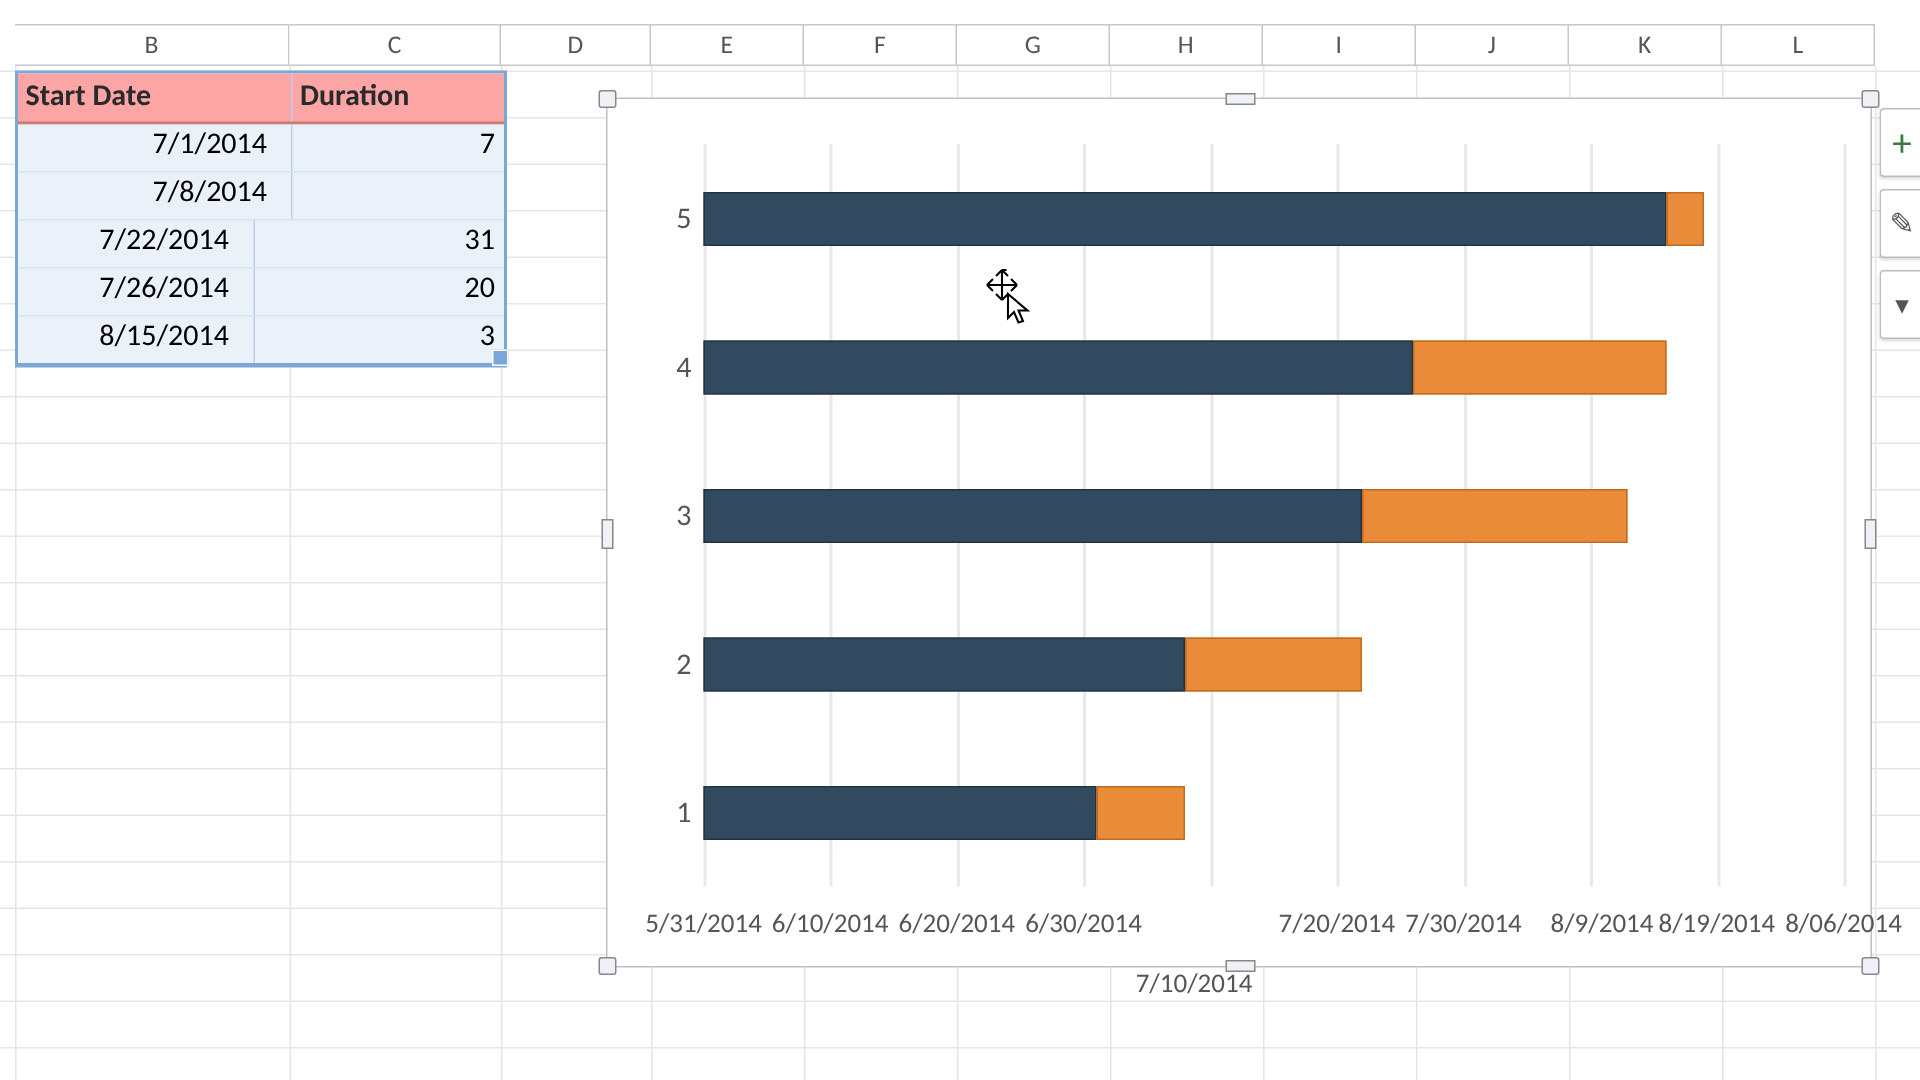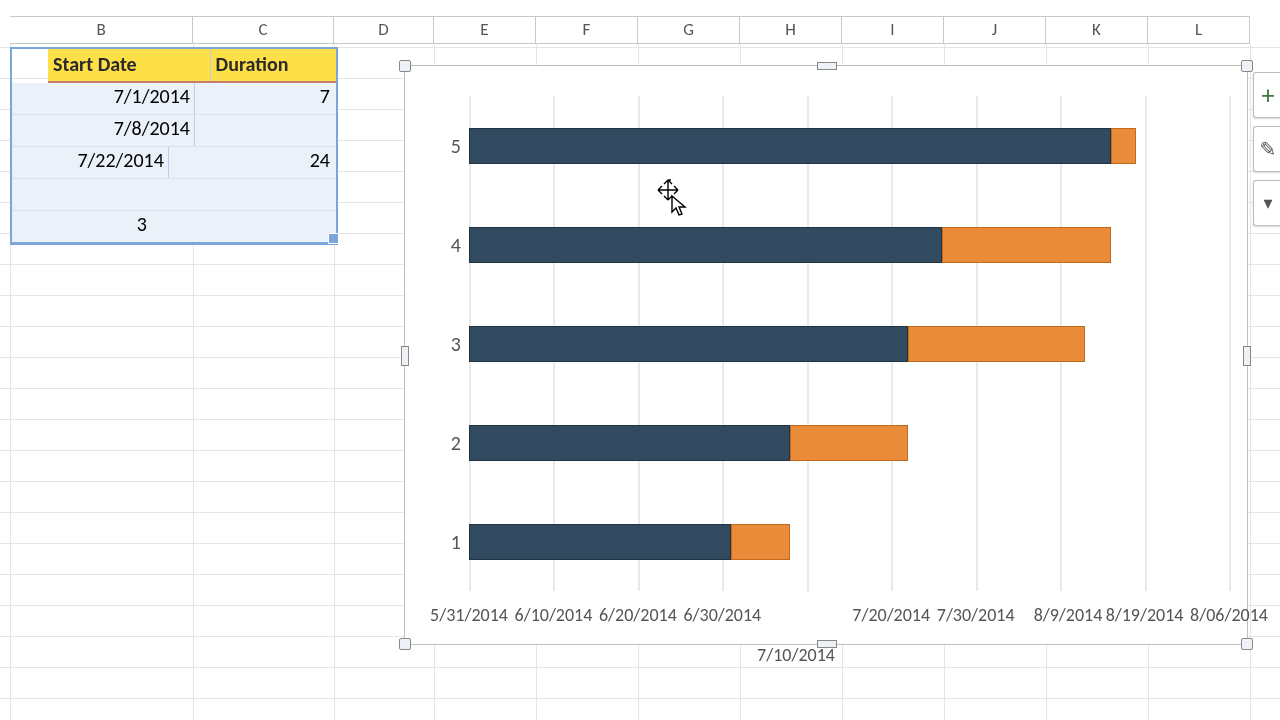--- a/index.html
+++ b/index.html
@@ -63,40 +63,39 @@
     left: 10px;
     top: 47px;
     width: 324px;
     border: 2px solid #7aa7d8;
     border-bottom-width: 3px;
     font-size: 20px;
   }
   .data-table .hdr {
     display: flex;
     height: 32px;
-    background: #fde047;
+    background: #fca5a5;
     border-bottom: 2px solid #c87c76;
-    margin-left: 36px;
   }
   .data-table .hdr div {
     box-sizing: border-box;
     padding: 3px 5px 0 5px;
     font-weight: bold;
     color: #2a2a2a;
   }
   .data-table .row {
     display: flex;
     height: 31px;
     background: #eaf1f9;
   }
   .data-table .cell-b {
     width: 183px;
     border-right: 1px solid #b9cfe7;
     text-align: right;
-    padding: 1px 4px 0 0;
+    padding: 1px 16px 0 0;
     box-sizing: border-box;
   }
   .data-table .cell-c {
     width: 141px;
     text-align: right;
     padding: 1px 6px 0 0;
     box-sizing: border-box;
   }
   .data-table .hdr .cell-b,
   .data-table .hdr .cell-c { text-align: left; padding-left:5px; }
@@ -276,25 +275,28 @@
     </div>
   <div class="row">
         <div class="cell-b">7/1/2014</div>
         <div class="cell-c">7</div>
       </div>
       <div class="row">
         <div class="cell-b">7/8/2014</div>
       </div>
       <div class="row">
         <div class="cell-b">7/22/2014</div>
-        <div class="cell-c">24</div>
+        <div class="cell-c">31</div>
       </div>
       <div class="row">
+        <div class="cell-b">7/26/2014</div>
+        <div class="cell-c">20</div>
       </div>
       <div class="row">
+        <div class="cell-b">8/15/2014</div>
         <div class="cell-c">3</div>
       </div>
     </div>
   <div class="sel-handle" style="left:328px; top:233px;"></div>
 
   <div class="chart-frame" id="chart">
     <div class="handle tlc"></div>
     <div class="handle trc"></div>
     <div class="handle blc"></div>
     <div class="handle brc"></div>

